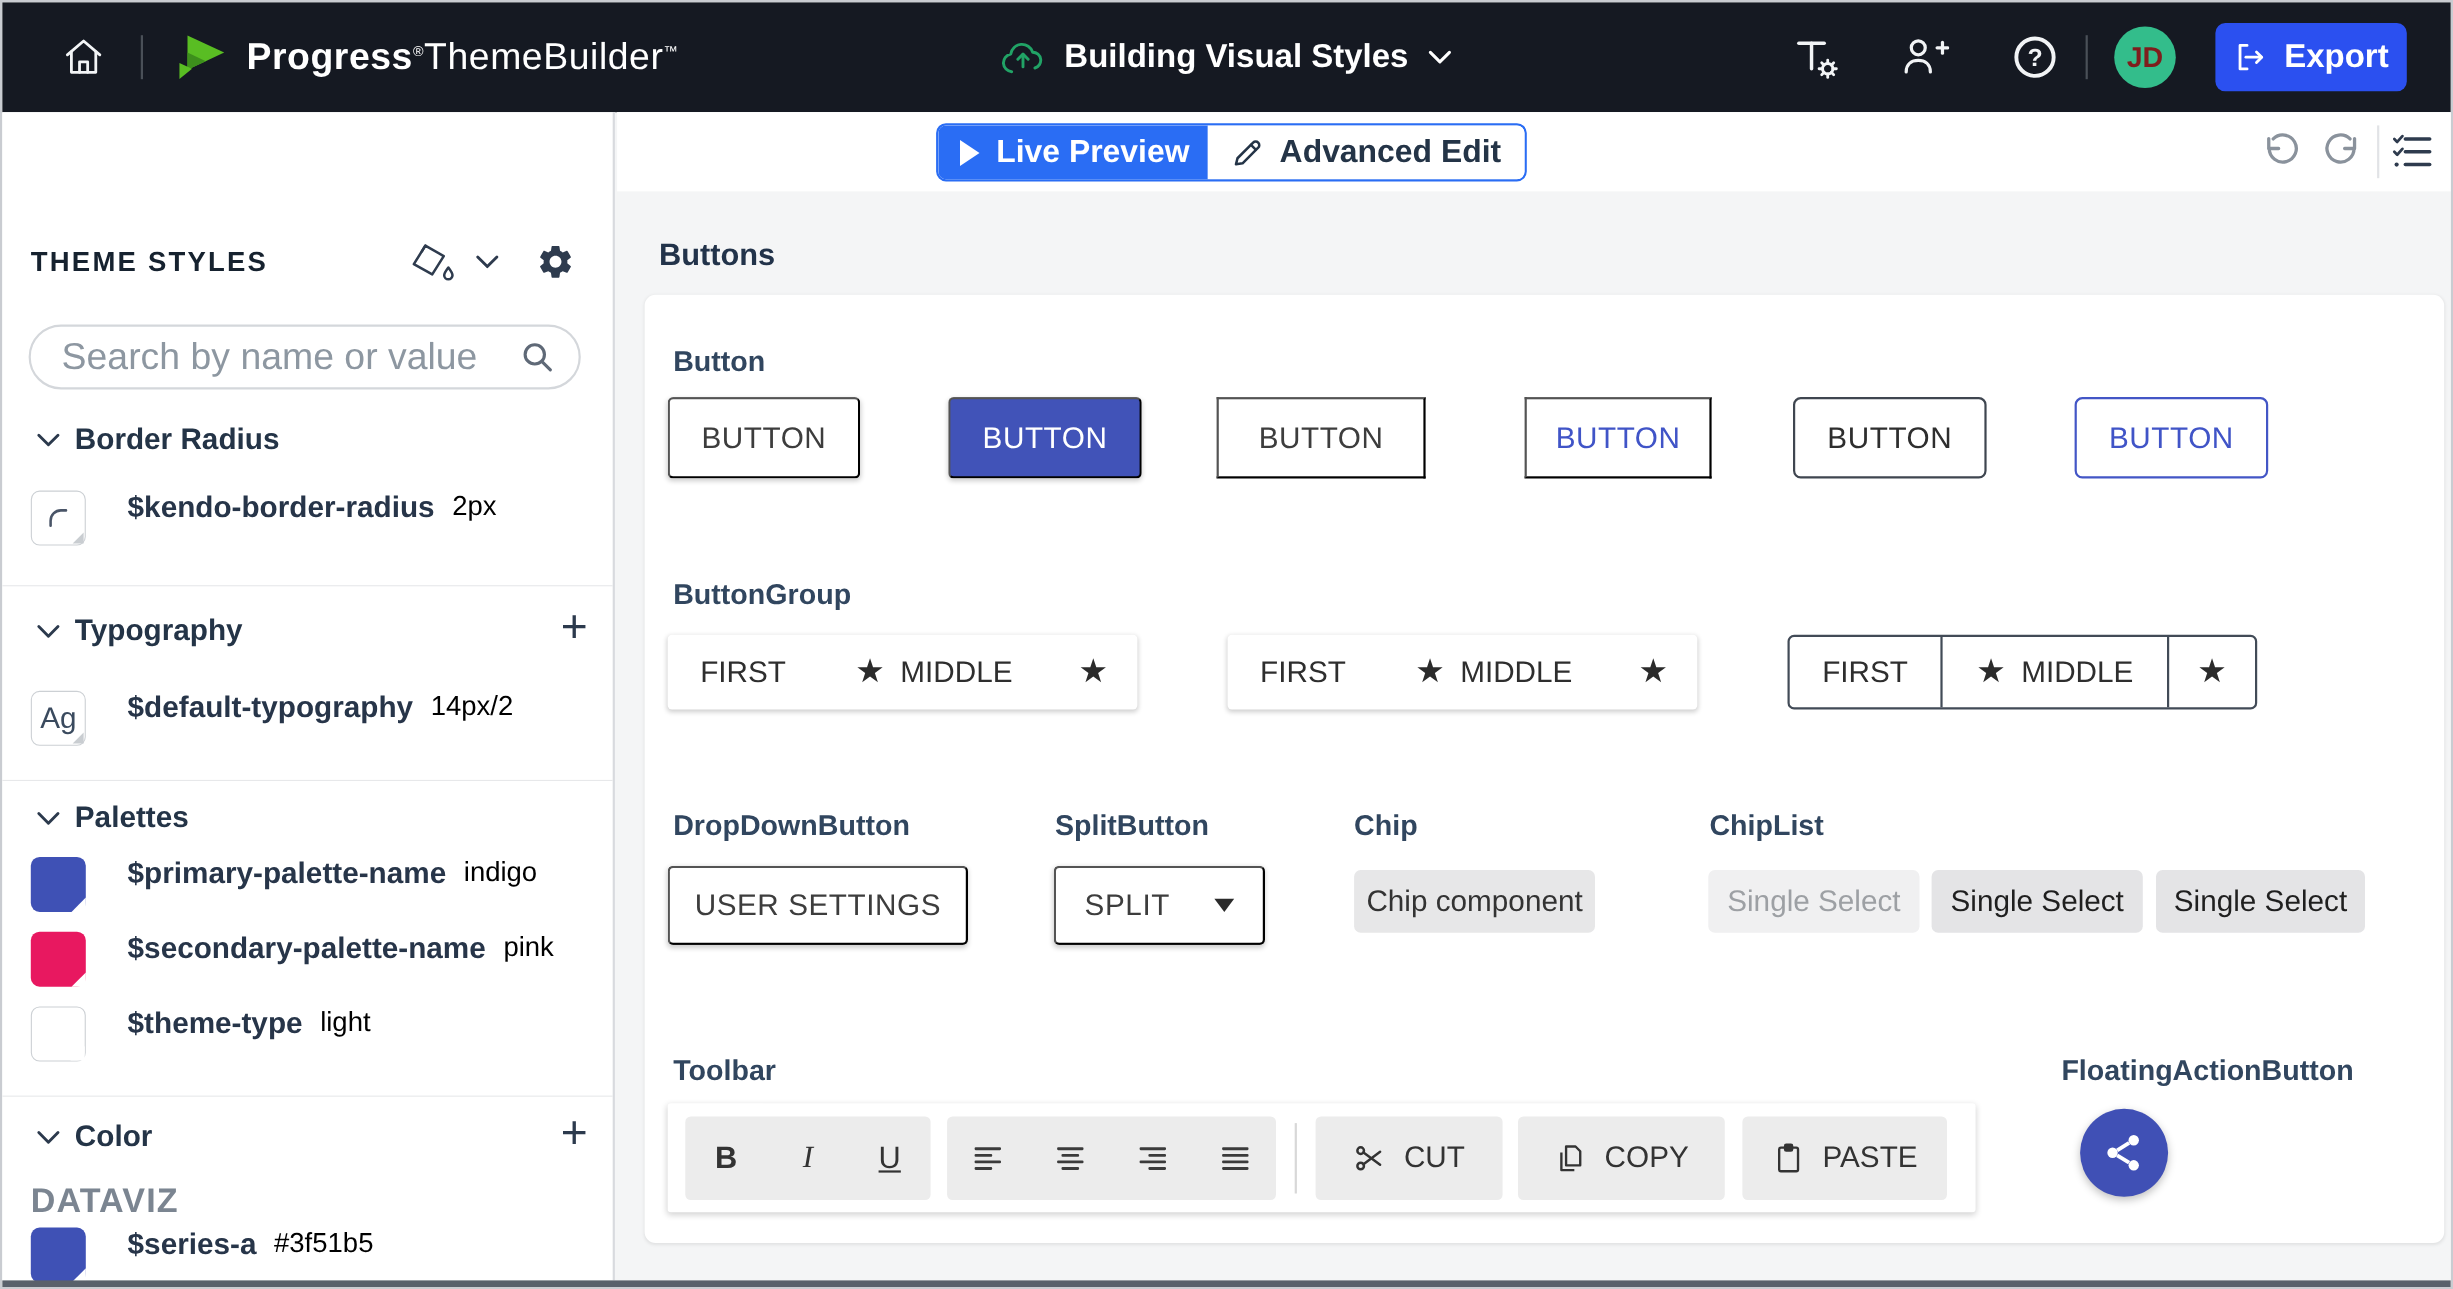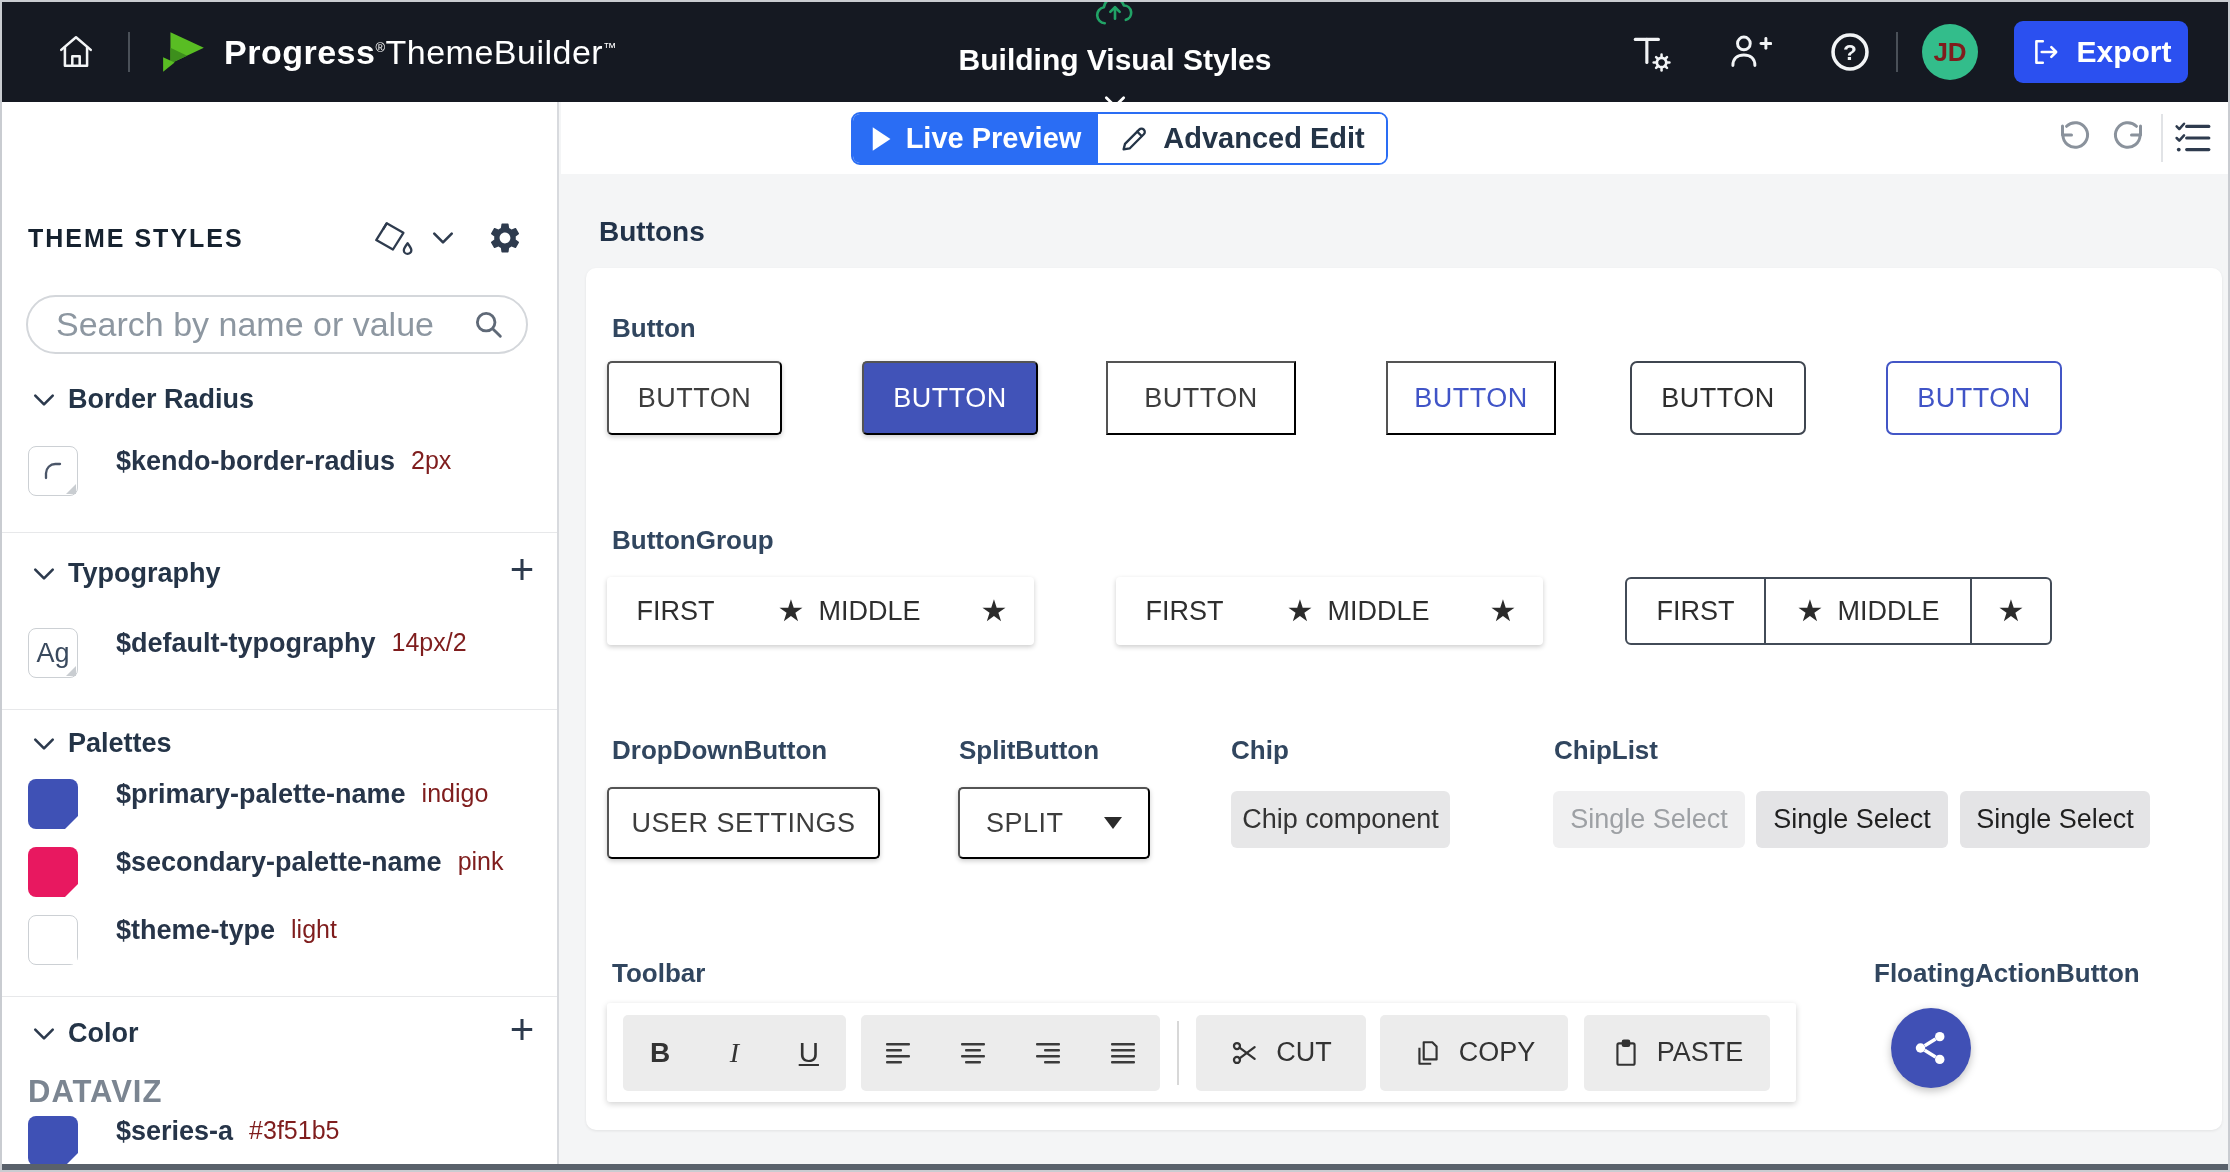--- a/index.html
+++ b/index.html
@@ -10,21 +10,21 @@
   
   .topbar { position:absolute; left:0; top:0; right:0; height:100px; background:#151922;
             display:flex; align-items:center; }
   .tb-left { display:flex; align-items:center; padding-left:52px; }
   .tb-divider { width:2px; height:40px; background:#4a5058; margin:0 30px; }
   .logo-text { color:#fff; font-size:34px; letter-spacing:.5px; white-space:nowrap; }
   .logo-text b { font-weight:700; }
   .logo-text .light { font-weight:300; }
   .sup { font-size:13px; vertical-align:super; }
   .tb-center { position:absolute; left:0; right:0; top:0; height:100px;
-               display:flex; align-items:center; justify-content:center; gap:16px; pointer-events:none;flex-direction:column; }
+               display:flex; align-items:center; justify-content:center; gap:16px; pointer-events:none; }
   .tb-center > * { pointer-events:auto; }
   .project-title { color:#fff; font-size:30px; font-weight:600; }
   .tb-right { position:absolute; right:40px; top:0; height:100px; display:flex; align-items:center; }
   .tb-icon-btn { width:44px; height:44px; display:flex; align-items:center; justify-content:center; cursor:pointer; }
   .tb-right .gap { width:56px; }
   .tb-vdiv { width:2px; height:40px; background:#4a5058; margin:0 24px; }
   .avatar { width:56px; height:56px; border-radius:50%; background:#33bd8b; color:#7f1d1d;
             font-size:26px; font-weight:700; display:flex; align-items:center; justify-content:center; margin-right:36px; }
   .export-btn { height:62px; width:174px; background:#2b50f0; border-radius:9px; border:none;
                 color:#fff; font-size:30px; font-weight:700; font-family:inherit;
@@ -54,21 +54,21 @@
   .icon-box { position:relative; width:50px; height:50px; border:1px solid #ccd0d4; border-radius:8px;
               background:#fff; display:flex; align-items:center; justify-content:center;
               font-size:27px; color:#3a4a5e; flex:0 0 auto; }
   .icon-box::after { content:""; position:absolute; right:1px; bottom:1px;
               border-left:10px solid transparent; border-bottom:10px solid #c9cdd1; }
   .swatch { position:relative; width:50px; height:50px; border-radius:8px; flex:0 0 auto; }
   .swatch.bordered { border:1px solid #ccd0d4; }
   .swatch::after { content:""; position:absolute; right:0; bottom:0;
               border-left:13px solid transparent; border-bottom:13px solid #fff; }
   .sb-item-name { margin-left:38px; font-size:27px; font-weight:700; color:#273549; white-space:nowrap; }
-  .sb-item-value { margin-left:16px; font-size:25px; color:#7f1d1d; white-space:nowrap; }
+  .sb-item-value { margin-left:16px; font-size:25px; color:#000000; white-space:nowrap; }
 
   
   .main { position:absolute; left:559px; top:100px; right:0; bottom:6px; background:#f4f5f6; }
   .main-top { position:absolute; left:0; right:0; top:0; height:72px; background:#fff; }
   .mode-toggle { position:absolute; left:290px; top:10px; height:53px; display:flex;
                  border:2px solid #2a6df4; border-radius:9px; overflow:hidden; background:#fff; }
   .mode-live { width:245px; background:#2a6df4; color:#fff; display:flex; align-items:center;
                justify-content:center; gap:14px; font-size:29px; font-weight:700; cursor:pointer; }
   .mode-adv { width:288px; background:#fff; color:#243447; display:flex; align-items:center;
               justify-content:center; gap:14px; font-size:29px; font-weight:700; cursor:pointer; }

